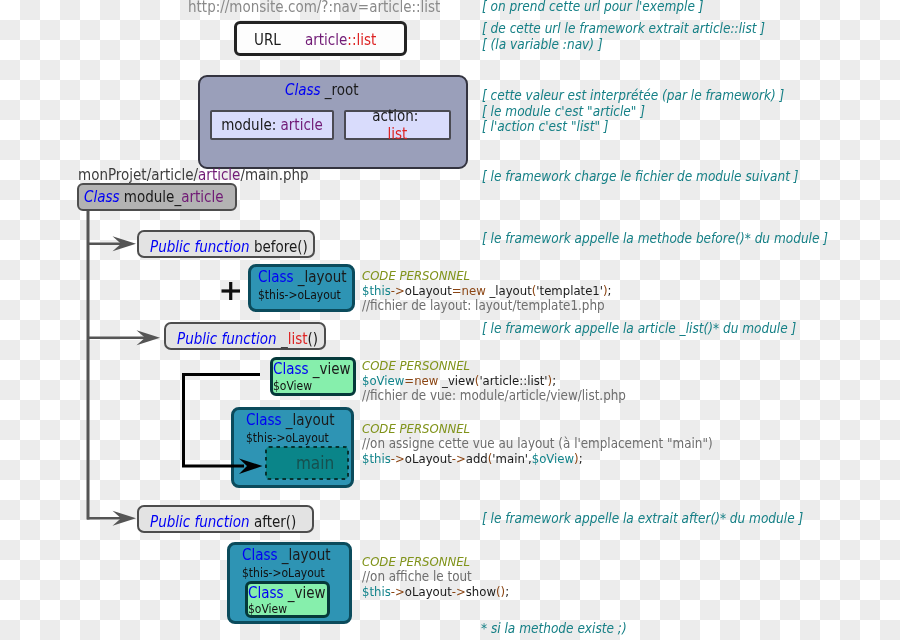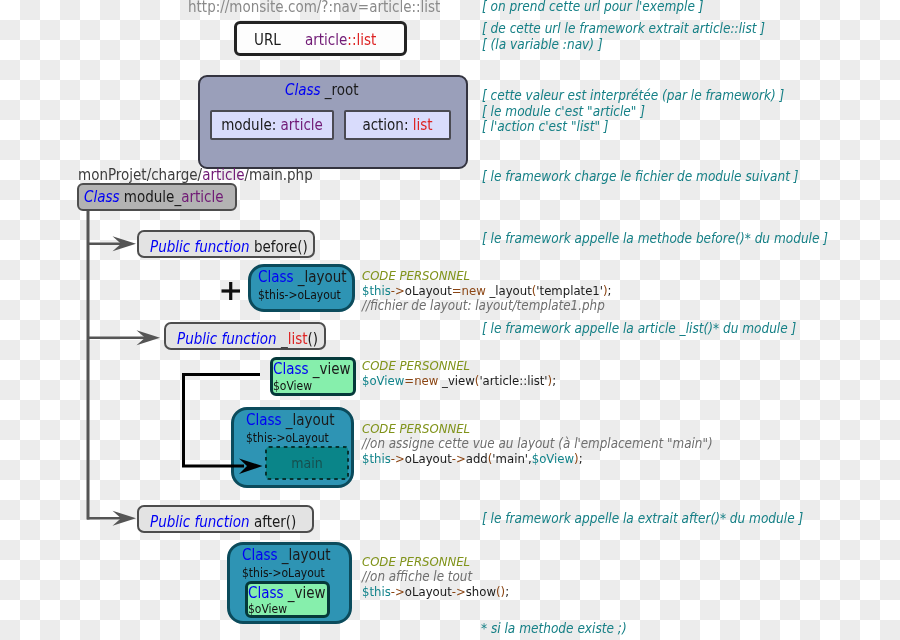--- a/index.html
+++ b/index.html
@@ -38,55 +38,55 @@
   #url-box .val{position:absolute;left:68px;top:7px;font-size:15px;}
 
   
   #root-box{left:198px;top:75px;width:270px;height:94px;box-sizing:border-box;
     border:2.5px solid #33333f;border-radius:9px;background:#9a9fba;padding-left:41px;}
   #root-title{position:absolute;left:85px;top:4px;font-size:15px;}
   .root-pill{position:absolute;top:33px;height:30px;box-sizing:border-box;
      border:2px solid #4a4a52;border-radius:2px;background:#d9dcfc;
      font-size:15px;display:flex;align-items:center;justify-content:center;}
   #root-module{left:10px;width:124px;}
-  #root-action{left:144px;width:107px;}
+  #root-action{left:144px;width:107px;flex-direction:column;}
 
   
   #path-line{left:78px;top:166px;font-size:15px;color:#3d3d3d;}
 
   
   #mod-box{left:77px;top:183px;width:160px;height:28px;box-sizing:border-box;
     border:2.5px solid #4d4d4d;border-radius:6px;background:#b3b3b3;font-size:15px;
     display:flex;align-items:center;padding-left:5px;}
 
   
   .fnbox{position:absolute;box-sizing:border-box;border:2.5px solid #4d4d4d;
     border-radius:7px;background:#e3e3e3;font-size:15px;
     display:flex;align-items:flex-end;padding-left:11px;}
 
   
   .tealbox{position:absolute;box-sizing:border-box;border:3px solid #0b4b5c;
-    border-radius:16px;background:#2e94b4;}
+    border-radius:8px;background:#2e94b4;}
   .greenbox{position:absolute;box-sizing:border-box;border:3px solid #05393a;
     border-radius:6px;background:#86efac;}
   .tb-l1{position:absolute;font-size:15px;white-space:pre;line-height:17px;}
   .tb-l2{position:absolute;font-size:12px;font-weight:normal;color:#111;white-space:pre;line-height:13px;}
 
   
   .code{position:absolute;font-size:13px;line-height:15px;}
   .code .hdr{font-style:italic;color:#80931a;}
-  .code .cmt{font-style:italic;color:#6e6e6e;font-size:13.3px;}
+  .code .cmt{color:#6e6e6e;font-size:13.3px;}
   .code .ln{font-weight:normal;color:#1a1a1a;font-size:13px;}
   .code .ln .brown{font-weight:normal;}
 
   
   .fw{position:absolute;font-size:13.5px;line-height:15.5px;font-style:italic;color:#147f85;white-space:pre;}
 
   #mainslot{position:absolute;left:31px;top:36px;width:84px;height:34px;line-height:0;}
-  #mainlabel{position:absolute;left:0;top:0;width:84px;height:34px;display:flex;align-items:center;justify-content:center;font-size:14px;color:#16504f;line-height:1;}
+  #mainlabel{position:absolute;left:8px;top:0;width:84px;height:34px;display:flex;align-items:center;justify-content:center;font-size:17px;color:#16504f;line-height:1;}
   #plus{position:absolute;left:221px;top:282px;line-height:0;}
   #plus .sr{position:absolute;left:-9999px;}
   #footnote{position:absolute;left:481px;top:620px;font-size:13.5px;font-style:italic;color:#147f85;white-space:pre;}
 </style>
 </head>
 <body>
 
 <svg class="lines" viewBox="0 0 900 640">
   <g stroke="#555555" stroke-width="3" fill="none" stroke-linecap="butt">
     <path d="M88,210 L88,519.5"></path>
@@ -109,21 +109,21 @@
   <span class="lbl">URL</span>
   <span class="val"><span class="green">article</span><span class="red">::</span><span class="red">list</span></span>
 </div>
 
 <div class="abs" id="root-box">
   <div id="root-title"><span class="kw">Class</span><span class="blk"> _root</span></div>
   <div class="root-pill" id="root-module"><span class="blk">module: </span><span class="green">article</span></div>
   <div class="root-pill" id="root-action"><span class="blk">action: </span><span class="red">list</span></div>
 </div>
 
-<div class="abs" id="path-line"><span>monProjet/charge/</span><span class="green">article</span><span>/main.php</span></div>
+<div class="abs" id="path-line"><span>monProjet/article/</span><span class="green">article</span><span>/main.php</span></div>
 
 <div class="abs" id="mod-box"><span class="kw">Class</span><span> </span><span class="blk">module_</span><span class="green">article</span></div>
 
 <div class="fnbox" id="fn-before" style="left:137px;top:230px;width:178px;height:28px">
     <span class="kw">Public function</span>
     <span> </span>
     <span class="blk">before</span>
     <span class="blk">()</span>
   </div>
 
@@ -188,20 +188,21 @@
 
 <div class="code" id="code1" style="left:362px;top:268px">
   <div class="hdr">CODE PERSONNEL</div>
   <div class="ln"><span class="tealtxt">$this</span><span class="brown">-&gt;</span><span>oLayout</span><span class="brown">=</span><span class="brown">new</span><span> _layout</span><span class="brown">(</span><span>'template1'</span><span class="brown">)</span><span>;</span></div>
   <div class="cmt">//fichier de layout: layout/template1.php</div>
 </div>
 
 <div class="code" id="code2" style="left:362px;top:358px">
   <div class="hdr">CODE PERSONNEL</div>
   <div class="ln"><span class="tealtxt">$oView</span><span class="brown">=</span><span class="brown">new</span><span> _view</span><span class="brown">(</span><span>'article::list'</span><span class="brown">)</span><span>;</span></div>
+  <div class="cmt">//fichier de vue: module/article/view/list.php</div>
 </div>
 
 <div class="code" id="code3" style="left:362px;top:421px">
   <div class="hdr">CODE PERSONNEL</div>
   <div class="cmt">//on assigne cette vue au layout (à l'emplacement "main")</div>
   <div class="ln"><span class="tealtxt">$this</span><span class="brown">-&gt;</span><span>oLayout</span><span class="brown">-&gt;</span><span>add</span><span class="brown">(</span><span>'main'</span><span>,</span><span class="tealtxt">$oView</span><span class="brown">)</span><span>;</span></div>
 </div>
 
 <div class="code" id="code4" style="left:362px;top:554px">
   <div class="hdr">CODE PERSONNEL</div>

